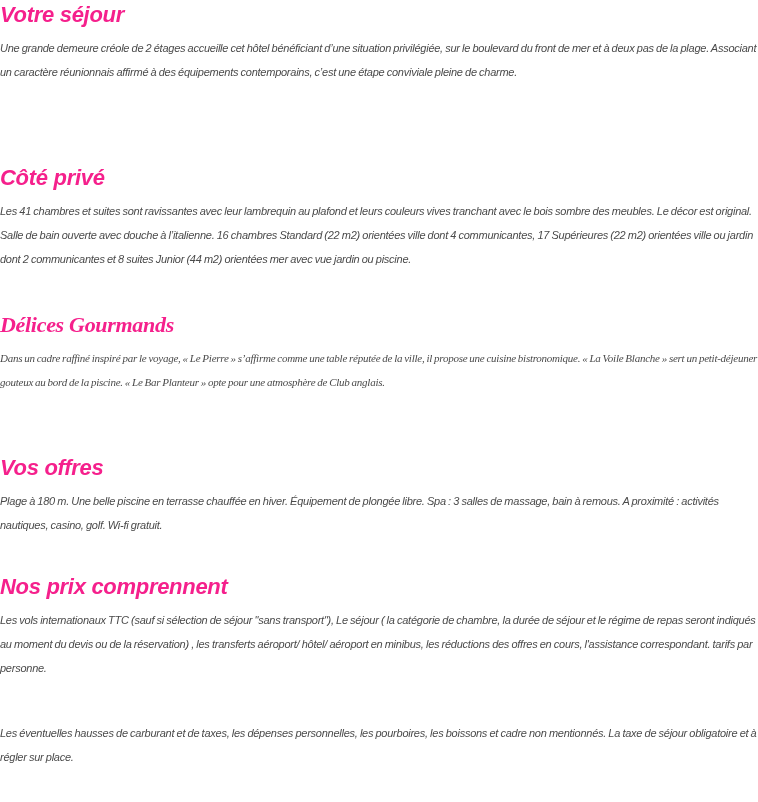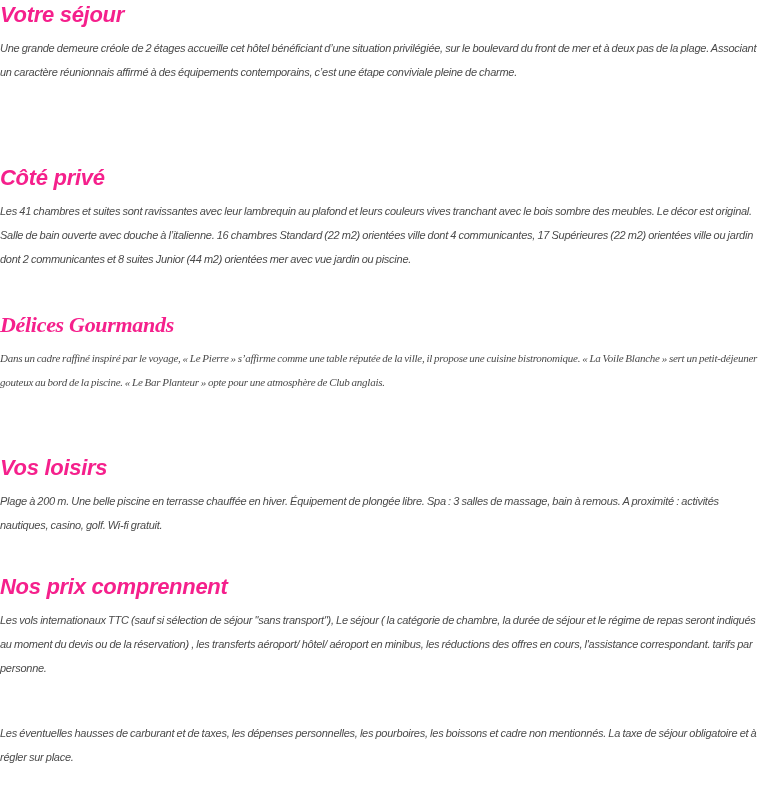--- a/index.html
+++ b/index.html
@@ -55,22 +55,22 @@
     <h2>Côté privé</h2>
     <p>Les 41 chambres et suites sont ravissantes avec leur lambrequin au plafond et leurs couleurs vives tranchant avec le bois sombre des meubles. Le décor est original. Salle de bain ouverte avec douche à l’italienne. 16 chambres Standard (22 m2) orientées ville dont 4 communicantes, 17 Supérieures (22 m2) orientées ville ou jardin dont 2 communicantes et 8 suites Junior (44 m2) orientées mer avec vue jardin ou piscine.</p>
   </div>
 
   <div class="section" style="top:310px;font-family:Liberation Serif, serif;">
     <h2>Délices Gourmands</h2>
     <p>Dans un cadre raffiné inspiré par le voyage, « Le Pierre » s’affirme comme une table réputée de la ville, il propose une cuisine bistronomique. « La Voile Blanche » sert un petit-déjeuner gouteux au bord de la piscine. « Le Bar Planteur » opte pour une atmosphère de Club anglais.</p>
   </div>
 
   <div class="section" style="top:453px;">
-    <h2>Vos loisirs</h2>
-    <p>Plage à 200 m. Une belle piscine en terrasse chauffée en hiver. Équipement de plongée libre. Spa : 3 salles de massage, bain à remous. A proximité : activités nautiques, casino, golf. Wi-fi gratuit.</p>
+    <h2>Vos offres</h2>
+    <p>Plage à 180 m. Une belle piscine en terrasse chauffée en hiver. Équipement de plongée libre. Spa : 3 salles de massage, bain à remous. A proximité : activités nautiques, casino, golf. Wi-fi gratuit.</p>
   </div>
 
   <div class="section" style="top:572px;">
     <h2>Nos prix comprennent</h2>
     <p>Les vols internationaux TTC (sauf si sélection de séjour "sans transport"), Le séjour ( la catégorie de chambre, la durée de séjour et le régime de repas seront indiqués au moment du devis ou de la réservation) , les transferts aéroport/ hôtel/ aéroport en minibus, les réductions des offres en cours, l'assistance correspondant. tarifs par personne.</p>
   </div>
 
   <div class="section" style="top:715px;">
     <p>Les éventuelles hausses de carburant et de taxes, les dépenses personnelles, les pourboires, les boissons et cadre non mentionnés. La taxe de séjour obligatoire et à régler sur place.</p>
   </div>

